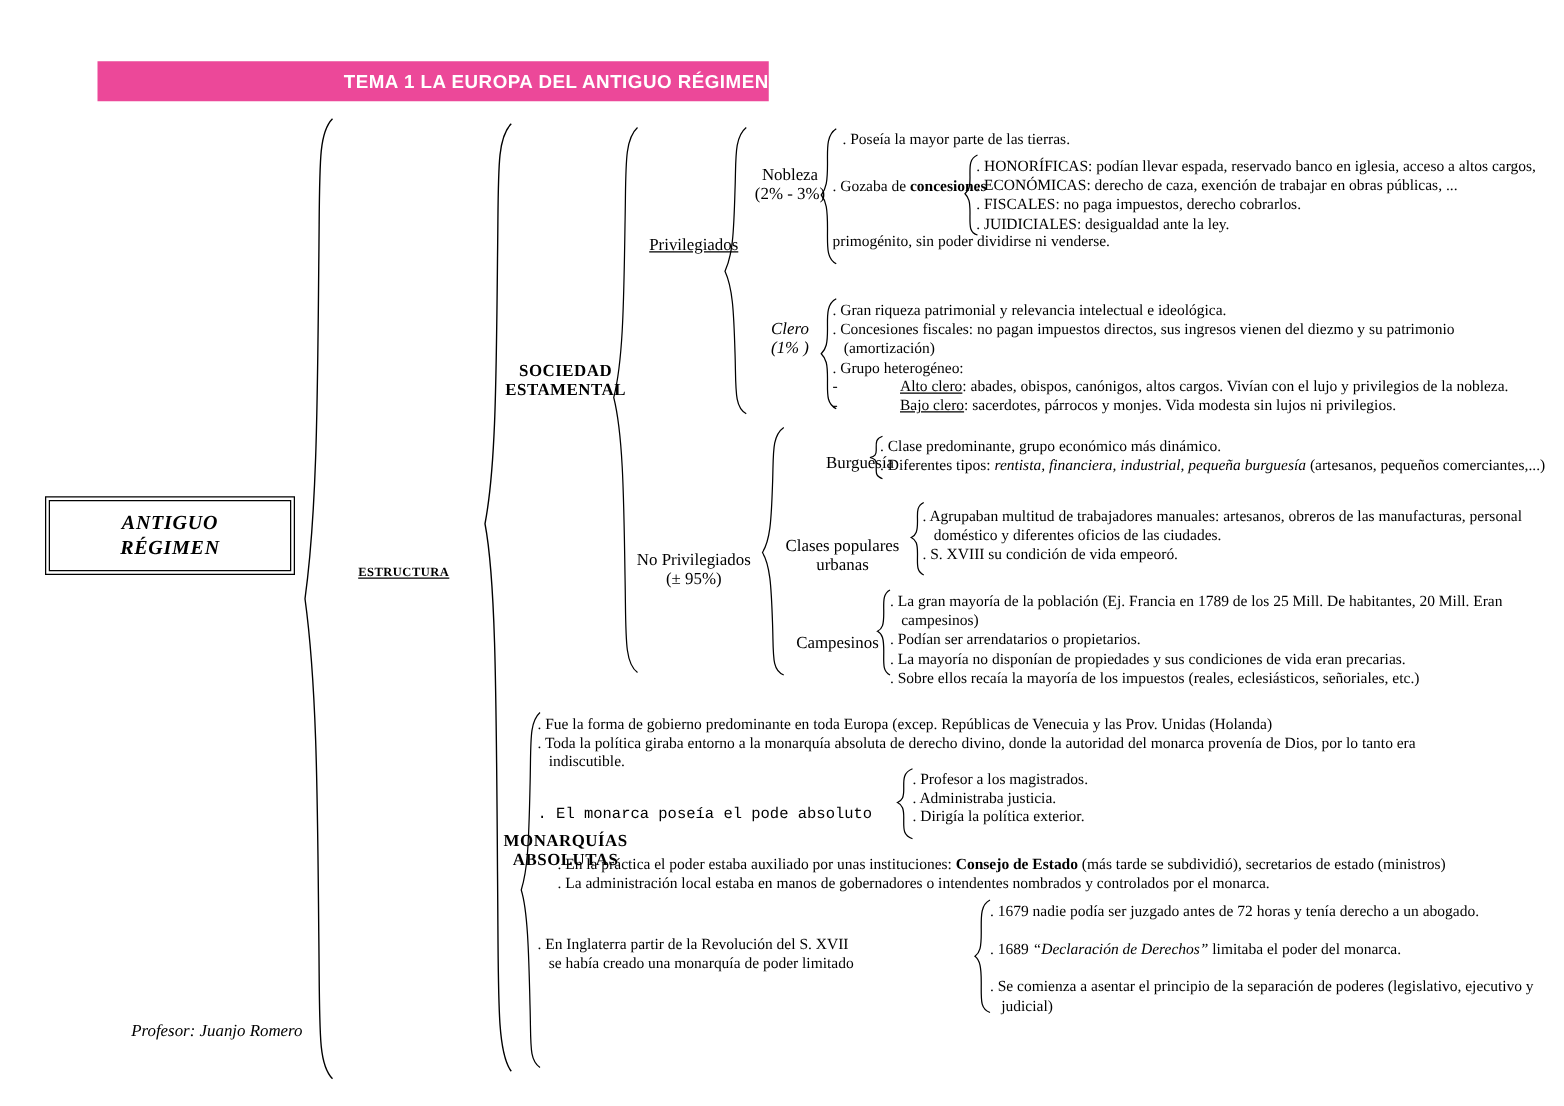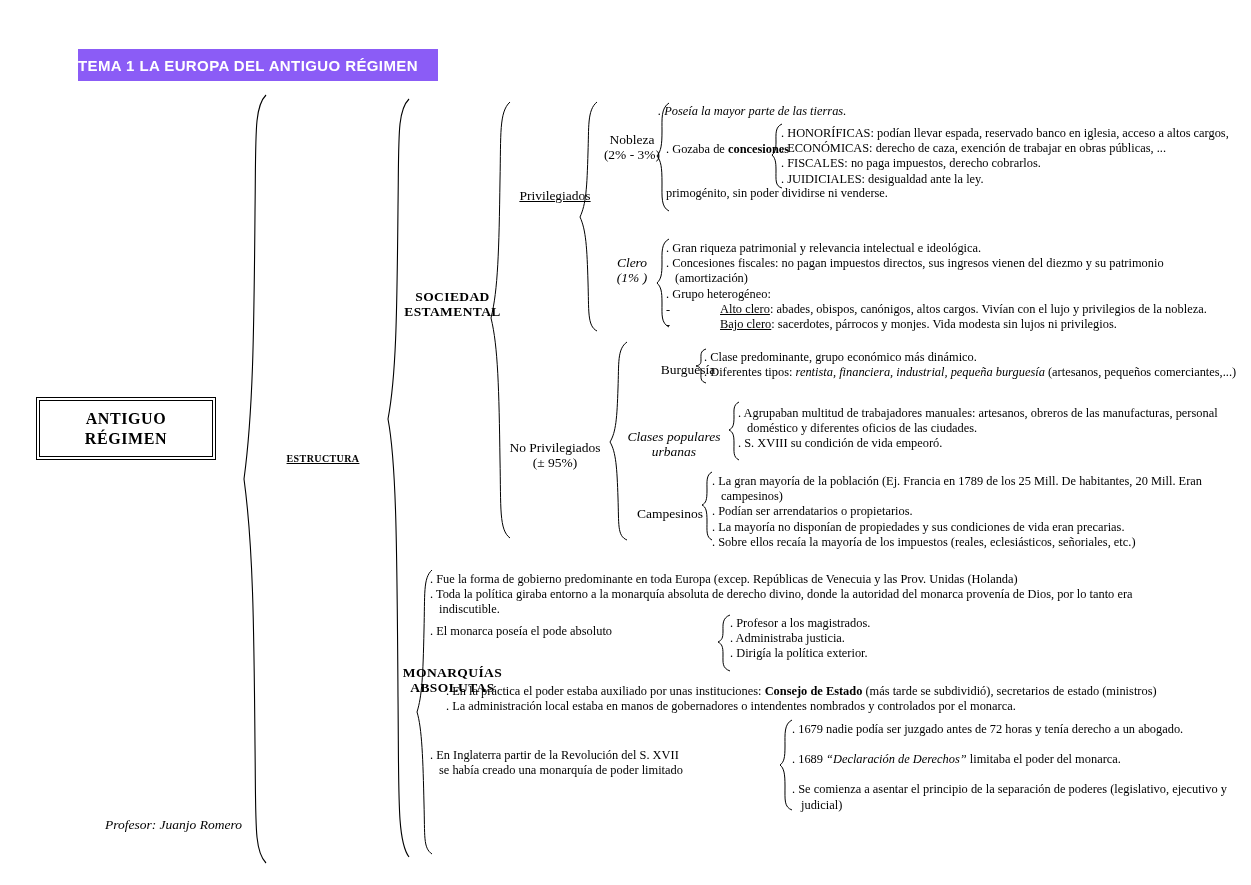--- a/index.html
+++ b/index.html
@@ -1,26 +1,26 @@
 <!DOCTYPE html>
 <html><head>
 <meta charset="utf-8">
 <style>
   html,body{margin:0;padding:0;background:#ffffff;}
   body{width:1251px;height:885px;position:relative;overflow:hidden;
        font-family:"Liberation Serif","DejaVu Serif",serif;color:#000;}
   .abs{position:absolute;}
   
-  #title-banner{left:78px;top:49px;width:360px;height:32px;background:#8b5cf6;
-      display:flex;align-items:center;justify-content:flex-start;}
+  #title-banner{left:78px;top:49px;width:537px;height:32px;background:#ec4899;
+      display:flex;align-items:center;justify-content:flex-end;}
   #title-banner .t{color:#fff;font-family:"Liberation Sans","DejaVu Sans",sans-serif;
       font-weight:bold;font-size:15px;letter-spacing:.4px;}
   
-  #root-box{left:36px;top:397px;width:180px;height:63px;
-      border:1px solid #000;padding:2px;box-sizing:border-box;}
+  #root-box{left:36px;top:397px;width:200px;height:63px;
+      border:1px solid #000;padding:2px;box-sizing:border-box;font-style:italic;}
   #root-box .inner{width:100%;height:100%;border:1px solid #000;box-sizing:border-box;
       display:flex;flex-direction:column;align-items:center;justify-content:center;}
   #root-box .inner span{font-weight:bold;font-size:16px;line-height:20px;
       letter-spacing:.6px;}
   
   .brace{position:absolute;overflow:visible;}
   .brace path{fill:none;stroke:#000;stroke-width:1.1;}
   .brace.thin path{stroke-width:1;}
   
   .lbl{position:absolute;text-align:center;line-height:15px;}
@@ -96,21 +96,21 @@
 
 <div class="lbl f13 abs" style="left:596px;top:255px;width:72px;font-style:italic;">
   <div>Clero</div>
   <div>(1% )</div>
 </div>
 
 <svg class="brace abs thin" style="left:655px;top:101px;" width="16" height="112" viewBox="0 0 16 112" preserveAspectRatio="none">
   <path d="M14,2 C6,7 7,18 7,30 C7,44 6,50 2,55 C6,60 7,66 7,82 C7,96 6,106 14,110"></path>
 </svg>
 
-<div class="txt abs" style="left:658px;top:104px;width:575px;font-style:italic;">
+<div class="txt abs" style="left:674px;top:104px;width:575px;">
   <p class="ind">. Poseía la mayor parte de las tierras.</p>
 </div>
 
 <div class="txt abs" style="left:666px;top:142px;width:130px;">
   <p><span>. Gozaba de </span><b>concesiones</b></p>
 </div>
 
 <svg class="brace abs thin" style="left:770px;top:122px;" width="14" height="68" viewBox="0 0 14 68" preserveAspectRatio="none">
   <path d="M12,2 C5,5 6,12 6,20 C6,28 5,30 2,33 C5,36 6,39 6,48 C6,58 5,64 12,66"></path>
 </svg>
@@ -138,21 +138,21 @@
   <p><span class="dash">-</span><u>Alto clero</u><span>: abades, obispos, canónigos, altos cargos. Vivían con el lujo y privilegios de la nobleza.</span></p>
   <p><span class="dash">-</span><u>Bajo clero</u><span>: sacerdotes, párrocos y monjes. Vida modesta sin lujos ni privilegios.</span></p>
 </div>
 
 <svg class="brace abs thin" style="left:608px;top:340px;" width="22" height="202" viewBox="0 0 22 202" preserveAspectRatio="none">
   <path d="M19,2 C9,9 11,24 10,48 C9,78 8,92 2,102 C8,112 9,128 10,158 C11,184 9,196 19,200"></path>
 </svg>
 
 <div class="lbl f13 abs" style="left:620px;top:362px;width:80px;margin-left:28px;">Burguesía</div>
 
-<div class="lbl f13 abs" style="left:615px;top:429px;width:118px;font-style:italic;">
+<div class="lbl f13 abs" style="left:615px;top:429px;width:118px;">
   <div>Clases populares</div>
   <div>urbanas</div>
 </div>
 
 <div class="lbl f13 abs" style="left:620px;top:506px;width:100px;">Campesinos</div>
 
 <svg class="brace abs thin" style="left:694px;top:347px;" width="14" height="38" viewBox="0 0 14 38" preserveAspectRatio="none">
   <path d="M12,2 C6,4 7,8 7,13 C7,17 6,18 2,19 C6,20 7,21 7,25 C7,31 6,34 12,36"></path>
 </svg>
 
@@ -186,21 +186,21 @@
 <svg class="brace abs thin" style="left:415px;top:568px;" width="20" height="288" viewBox="0 0 20 288" preserveAspectRatio="none">
   <path d="M17,2 C8,10 10,26 9,62 C8,108 7,128 2,144 C7,160 8,192 9,236 C10,268 8,280 17,286"></path>
 </svg>
 
 <div class="txt abs" style="left:430px;top:572px;width:815px;">
   <p>. Fue la forma de gobierno predominante en toda Europa (excep. Repúblicas de Venecuia y las Prov. Unidas (Holanda)</p>
   <p>. Toda la política giraba entorno a la monarquía absoluta de derecho divino, donde la autoridad del monarca provenía de Dios, por lo tanto era</p>
   <p class="ind2">indiscutible.</p>
 </div>
 
-<div class="txt abs" style="left:430px;top:624px;width:280px;">. El monarca poseía el pode absoluto</div>
+<div class="txt abs" style="left:430px;top:644px;width:280px;font-family:Liberation Mono, monospace;">. El monarca poseía el pode absoluto</div>
 
 <svg class="brace abs thin" style="left:716px;top:613px;" width="16" height="60" viewBox="0 0 16 60" preserveAspectRatio="none">
   <path d="M14,2 C6,5 7,12 7,18 C7,25 6,27 2,29 C6,31 7,34 7,41 C7,50 6,55 14,58"></path>
 </svg>
 
 <div class="txt abs" style="left:730px;top:616px;width:500px;">
   <p>. Profesor a los magistrados.</p>
   <p>. Administraba justicia.</p>
   <p>. Dirigía la política exterior.</p>
 </div>

